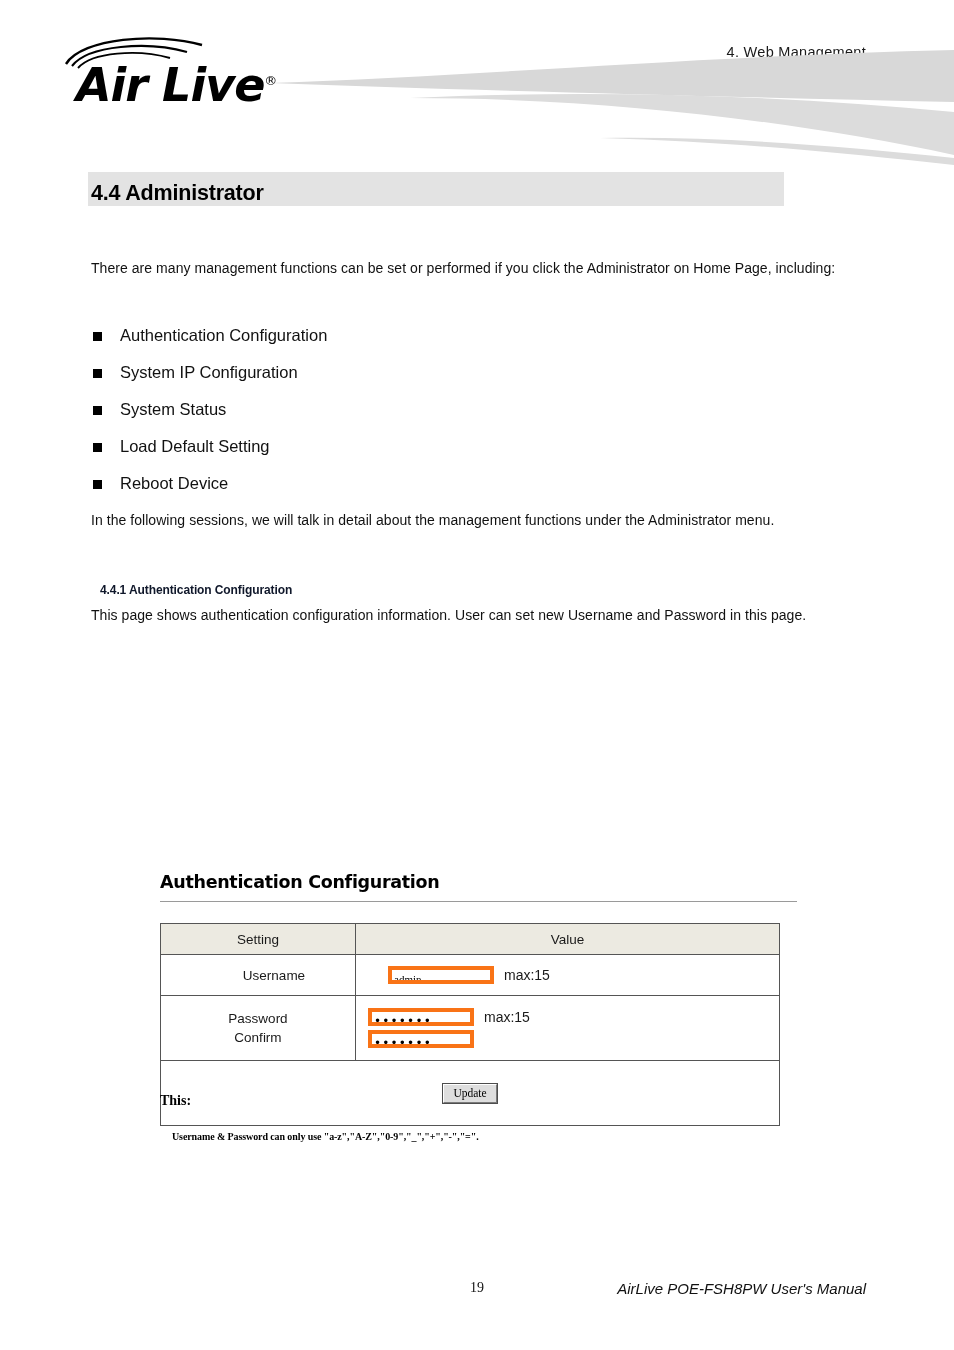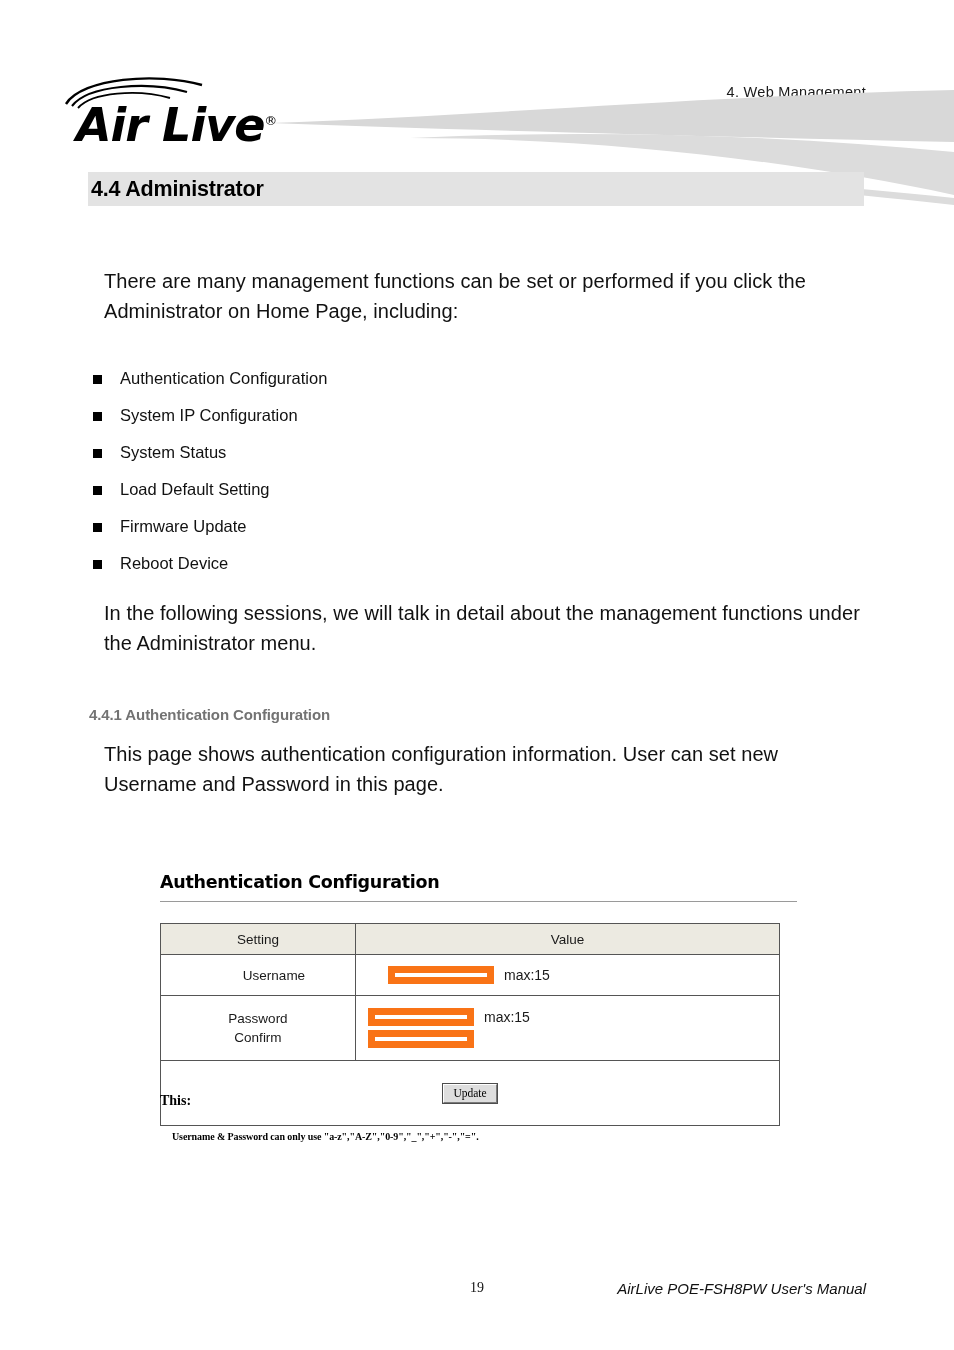--- a/index.html
+++ b/index.html
@@ -17,21 +17,20 @@
     color: #000000;
   }
 
   
   .page-header {
     position: absolute;
     left: 0;
     top: 0;
     width: 954px;
     height: 165px;
-    margin-top: 40px;
   }
   .header-chapter {
     position: absolute;
     right: 88px;
     top: 44px;
     font-size: 14.5px;
     letter-spacing: 0.3px;
     color: #1a1a1a;
     white-space: nowrap;
   }
@@ -74,44 +73,44 @@
     top: 50px;
     width: 684px;
     height: 115px;
   }
 
   
   .section-bar {
     position: absolute;
     left: 88px;
     top: 172px;
-    width: 776px;
+    width: 696px;
     height: 34px;
     background: #e3e3e3;
     display: flex;
-    align-items: center;
+    align-items: flex-end;
   }
   .section-bar-title {
     font-size: 21.5px;
     font-weight: bold;
     color: #000;
     padding-left: 3px;
     letter-spacing: -0.2px;
   }
 
   
   .content {
     position: absolute;
     left: 88px;
     top: 250px;
     width: 790px;
   }
   p.para {
-    margin: 16px;
-    font-size: 20px;
+    margin: 3px;
+    font-size: 14px;
     line-height: 30px;
     color: #111;
     letter-spacing: 0.05px;
   }
   .para-intro { margin-bottom: 0; }
 
   ul.bullets {
     list-style: none;
     margin: 34px 0 0 0;
     padding: 0;
@@ -131,25 +130,25 @@
     height: 9px;
     background: #000;
     display: block;
   }
 
   .para-following {
     margin-top: 40px;
   }
 
   h3.subsection {
-    margin: 48px 0 0 1px;
-    font-size: 15px;
+    margin: 48px 0 0 12px;
+    font-size: 12px;
     font-weight: bold;
     letter-spacing: -0.1px;
-    color: #737373;
+    color: #0f172a;
   }
   .para-authdesc {
     margin-top: 34px;
   }
 
   
   .ui-shot {
     position: absolute;
     left: 160px;
     top: 872px;
@@ -203,21 +202,21 @@
   }
   .field-line {
     display: flex;
     align-items: center;
     gap: 10px;
   }
   .field-line + .field-line { margin-top: 4px; }
   .text-box {
     width: 106px;
     height: 18px;
-    border: 7px solid #f97316;
+    border: 4px solid #f97316;
     background: #ffffff;
     font-family: "Liberation Serif", serif;
     font-size: 11px;
     line-height: 18px;
     padding: 0 2px;
     box-sizing: border-box;
     color: #000;
     overflow: hidden;
     white-space: nowrap;
   }
@@ -342,24 +341,20 @@
     <li>
       <span class="bullet-square"></span>
       <span>System Status</span>
     </li>
     <li>
       <span class="bullet-square"></span>
       <span>Load Default Setting</span>
     </li>
     <li>
       <span class="bullet-square"></span>
-      <span>Firmware Update</span>
-    </li>
-    <li>
-      <span class="bullet-square"></span>
       <span>Reboot Device</span>
     </li>
   </ul>
 
   <p class="para para-following">In the following sessions, we will talk in detail about the management functions under the Administrator menu.</p>
 
   <h3 class="subsection">4.4.1 Authentication Configuration</h3>
 
   <p class="para para-authdesc">This page shows authentication configuration information. User can set new Username and Password in this page.</p>
 </div>

